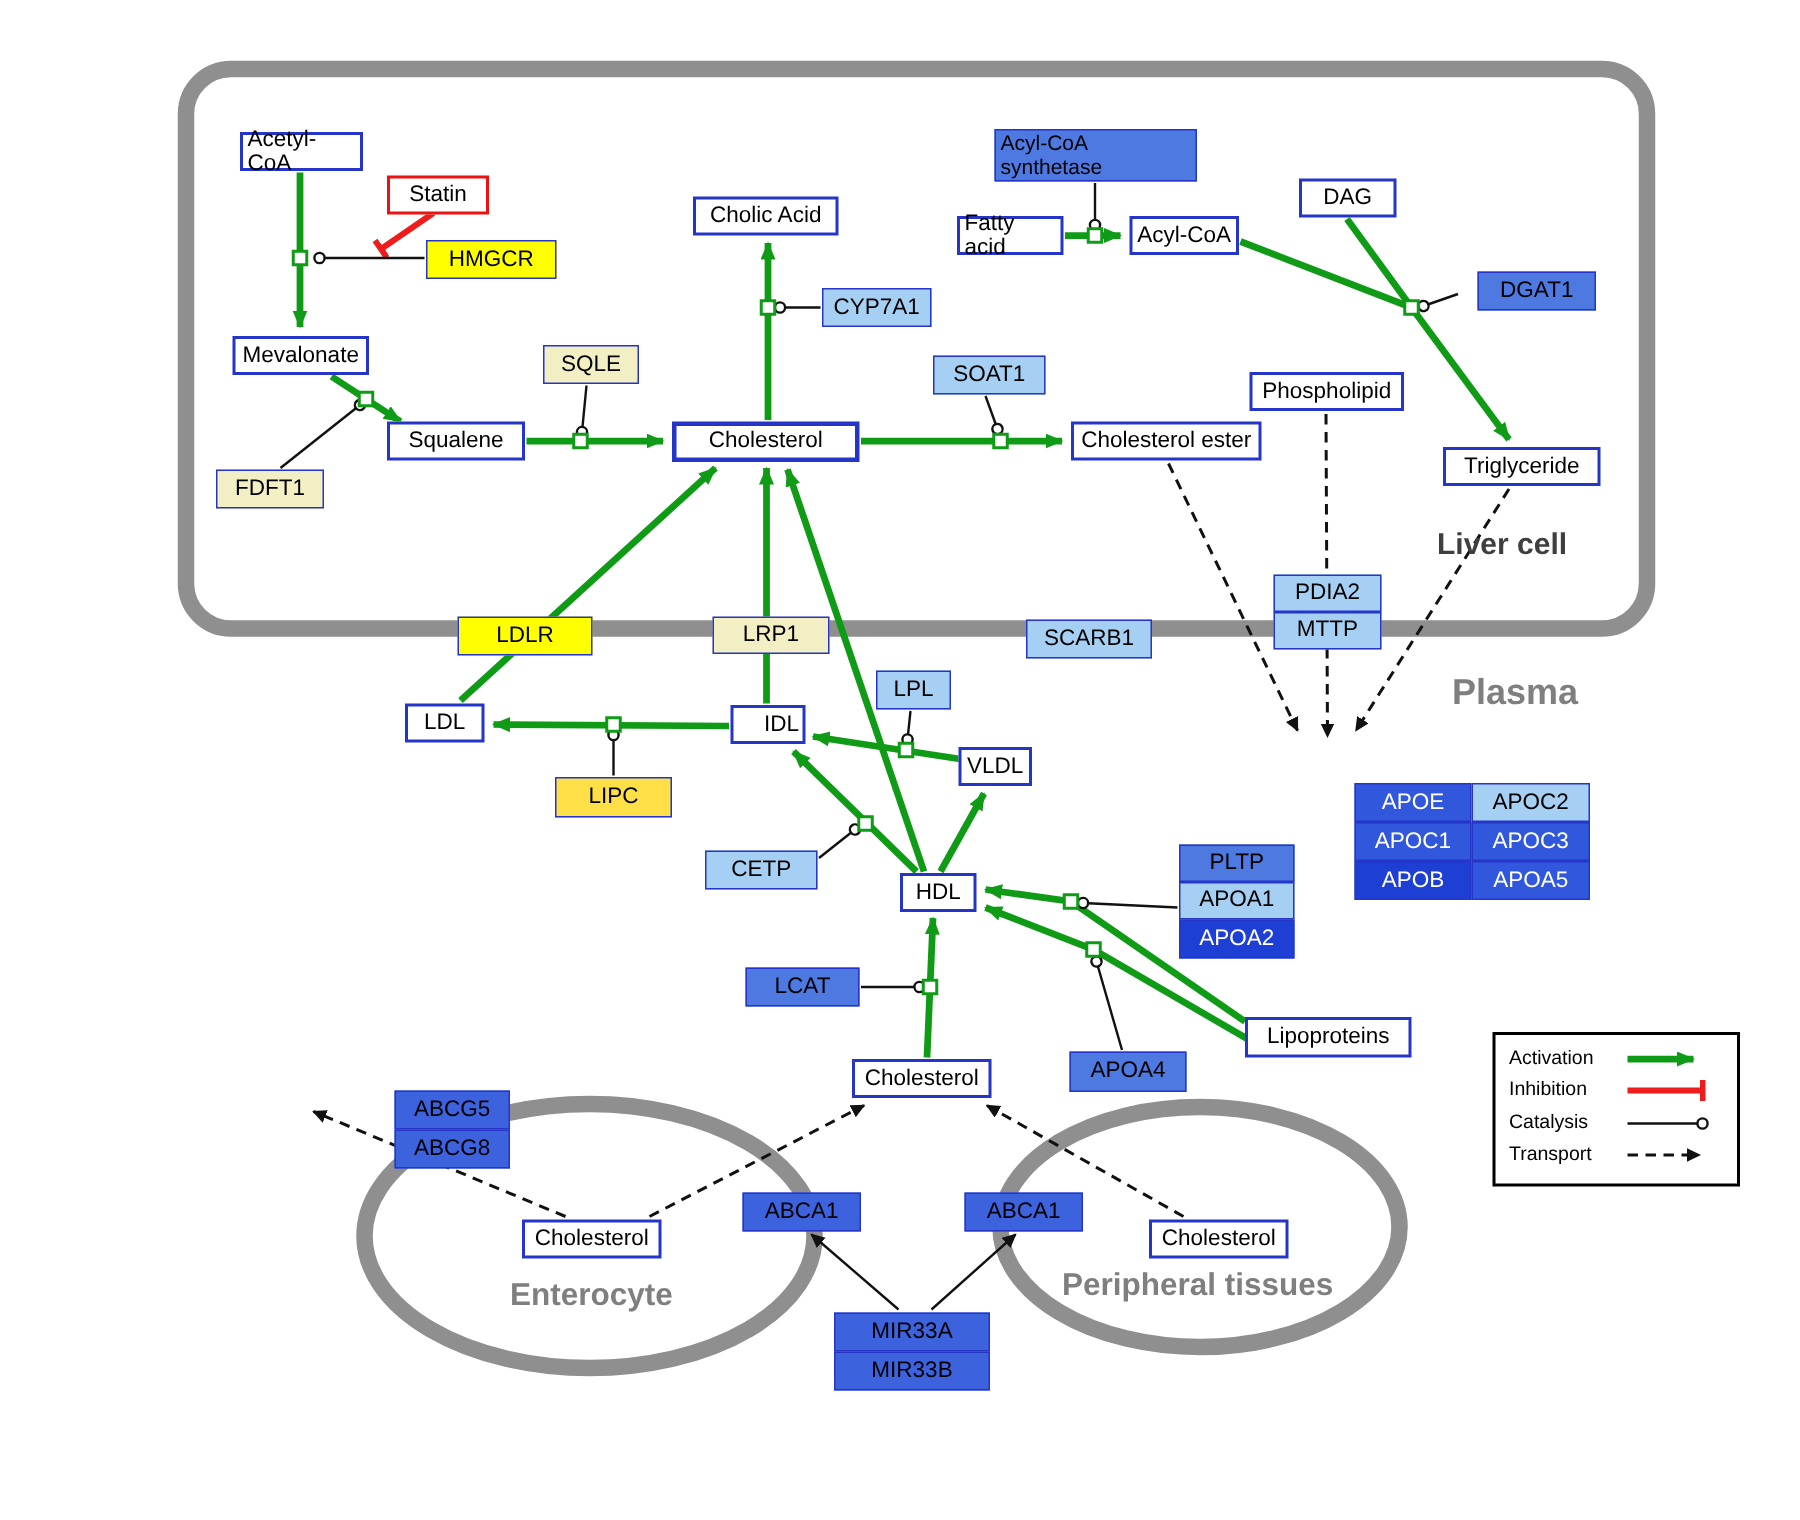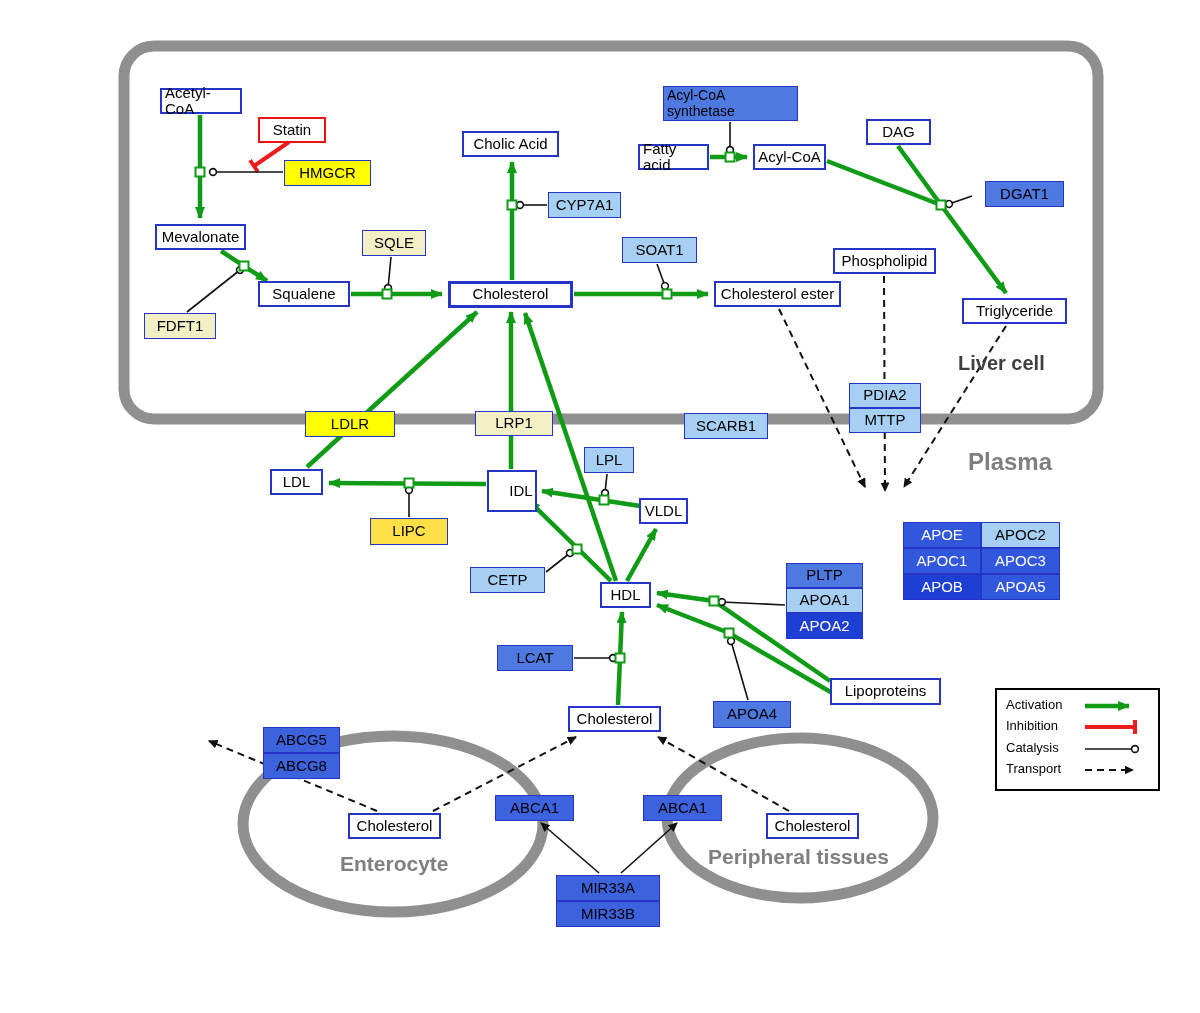--- a/index.html
+++ b/index.html
@@ -118,21 +118,21 @@
       <div class="node" style="left: 866px; top: 119px; width: 65px; height: 26px; background: rgb(255, 255, 255); color: rgb(0, 0, 0); border-width: 2px; border-color: rgb(37, 53, 200);">DAG</div>
       <div class="node" style="left: 973px; top: 181px; width: 79px; height: 26px; background: rgb(77, 121, 224); color: rgb(0, 0, 0); border-width: 1.5px; border-color: rgb(37, 53, 200); margin-left: 12px;">DGAT1</div>
       <div class="node" style="left: 833px; top: 248px; width: 103px; height: 26px; background: rgb(255, 255, 255); color: rgb(0, 0, 0); border-width: 2px; border-color: rgb(37, 53, 200);">Phospholipid</div>
       <div class="node" style="left: 962px; top: 298px; width: 105px; height: 26px; background: rgb(255, 255, 255); color: rgb(0, 0, 0); border-width: 2px; border-color: rgb(37, 53, 200);">Triglyceride</div>
       <div class="node" style="left: 305px; top: 411px; width: 90px; height: 26px; background: rgb(255, 255, 0); color: rgb(0, 0, 0); border-width: 1.5px; border-color: rgb(37, 53, 200);">LDLR</div>
       <div class="node" style="left: 475px; top: 411px; width: 78px; height: 25px; background: rgb(242, 239, 196); color: rgb(0, 0, 0); border-width: 1.5px; border-color: rgb(37, 53, 200);">LRP1</div>
       <div class="node" style="left: 684px; top: 413px; width: 84px; height: 26px; background: rgb(166, 208, 243); color: rgb(0, 0, 0); border-width: 1.5px; border-color: rgb(37, 53, 200);">SCARB1</div>
       <div class="node" style="left: 849px; top: 383px; width: 72px; height: 25px; background: rgb(166, 208, 243); color: rgb(0, 0, 0); border-width: 1.5px; border-color: rgb(37, 53, 200);">PDIA2</div>
       <div class="node" style="left: 849px; top: 408px; width: 72px; height: 25px; background: rgb(166, 208, 243); color: rgb(0, 0, 0); border-width: 1.5px; border-color: rgb(37, 53, 200);">MTTP</div>
       <div class="node" style="left: 270px; top: 469px; width: 53px; height: 26px; background: rgb(255, 255, 255); color: rgb(0, 0, 0); border-width: 2px; border-color: rgb(37, 53, 200);">LDL</div>
-      <div class="node" style="left: 487px; top: 470px; width: 50px; height: 42px; background: rgb(255, 255, 255); color: rgb(0, 0, 0); border-width: 2px; border-color: rgb(37, 53, 200); padding-left: 21px;">IDL</div>
+      <div class="node" style="left: 487px; top: 470px; width: 50px; height: 26px; background: rgb(255, 255, 255); color: rgb(0, 0, 0); border-width: 2px; border-color: rgb(37, 53, 200); padding-left: 21px;">IDL</div>
       <div class="node" style="left: 584px; top: 447px; width: 50px; height: 26px; background: rgb(166, 208, 243); color: rgb(0, 0, 0); border-width: 1.5px; border-color: rgb(37, 53, 200);">LPL</div>
       <div class="node" style="left: 639px; top: 498px; width: 49px; height: 26px; background: rgb(255, 255, 255); color: rgb(0, 0, 0); border-width: 2px; border-color: rgb(37, 53, 200);">VLDL</div>
       <div class="node" style="left: 370px; top: 518px; width: 78px; height: 27px; background: #fde047; color: rgb(0, 0, 0); border-width: 1.5px; border-color: rgb(37, 53, 200);">LIPC</div>
       <div class="node" style="left: 470px; top: 567px; width: 75px; height: 26px; background: rgb(166, 208, 243); color: rgb(0, 0, 0); border-width: 1.5px; border-color: rgb(37, 53, 200);">CETP</div>
       <div class="node" style="left: 600px; top: 582px; width: 51px; height: 26px; background: rgb(255, 255, 255); color: rgb(0, 0, 0); border-width: 2px; border-color: rgb(37, 53, 200);">HDL</div>
       <div class="node" style="left: 497px; top: 645px; width: 76px; height: 26px; background: rgb(77, 121, 224); color: rgb(0, 0, 0); border-width: 1.5px; border-color: rgb(37, 53, 200);">LCAT</div>
       <div class="node" style="left: 786px; top: 563px; width: 77px; height: 25px; background: rgb(77, 121, 224); color: rgb(0, 0, 0); border-width: 1.5px; border-color: rgb(37, 53, 200);">PLTP</div>
       <div class="node" style="left: 786px; top: 588px; width: 77px; height: 25px; background: rgb(166, 208, 243); color: rgb(0, 0, 0); border-width: 1.5px; border-color: rgb(37, 53, 200);">APOA1</div>
       <div class="node" style="left: 786px; top: 613px; width: 77px; height: 26px; background: rgb(30, 63, 212); color: rgb(255, 255, 255); border-width: 1.5px; border-color: rgb(37, 53, 200);">APOA2</div>
       <div class="node" style="left: 713px; top: 701px; width: 78px; height: 27px; background: rgb(77, 121, 224); color: rgb(0, 0, 0); border-width: 1.5px; border-color: rgb(37, 53, 200);">APOA4</div>

